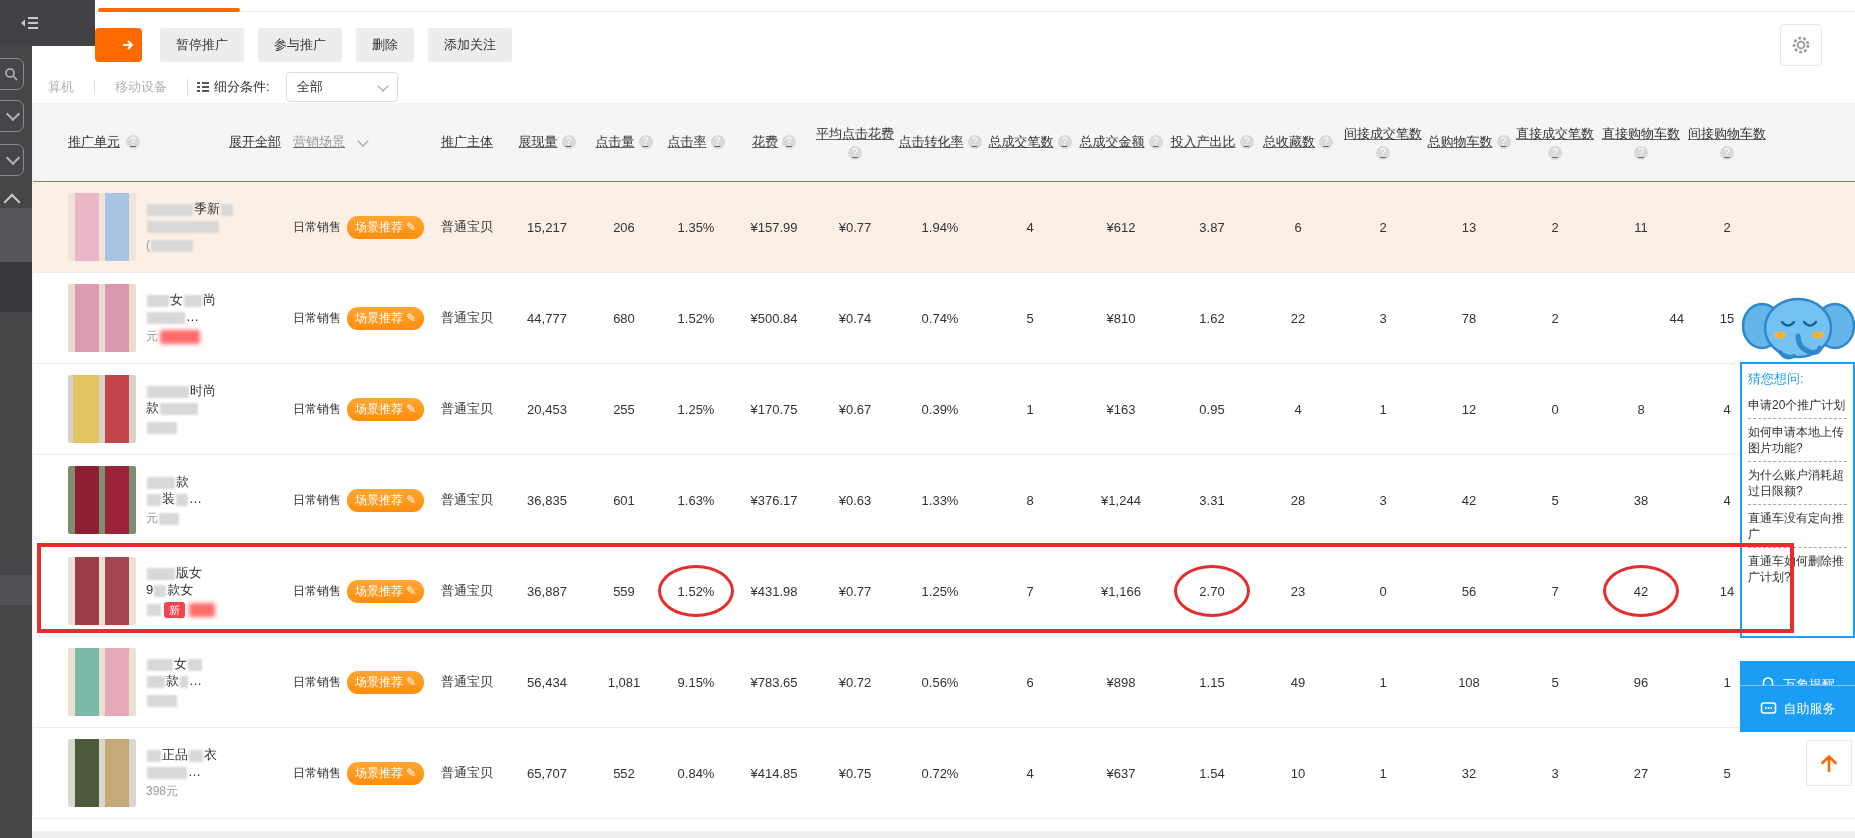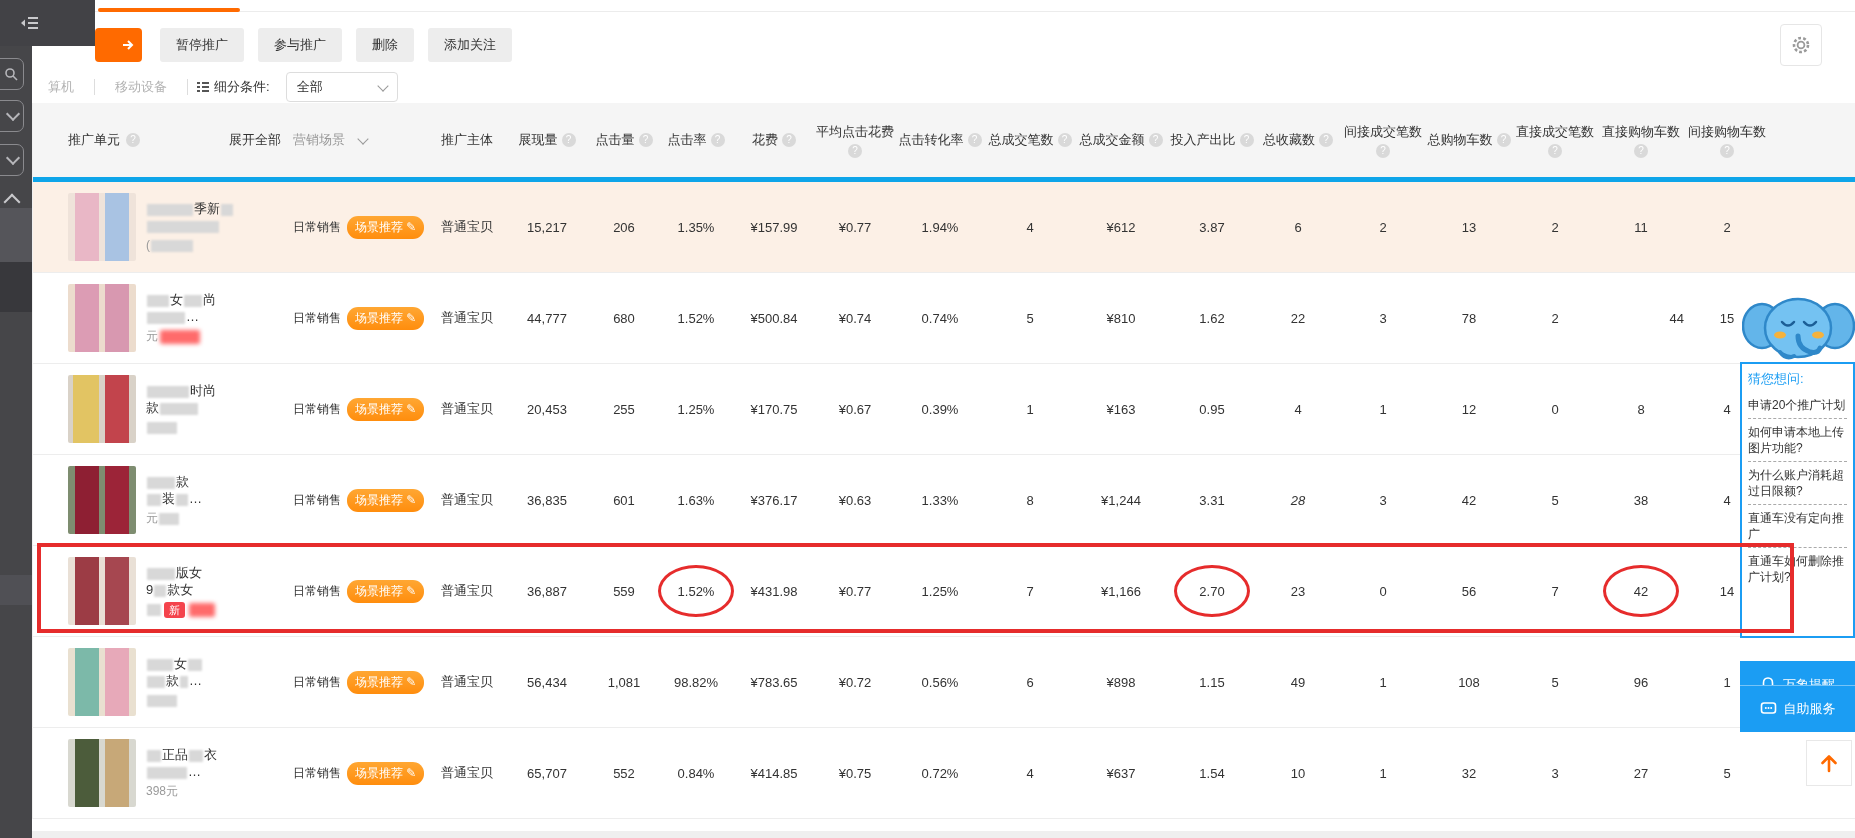--- a/index.html
+++ b/index.html
@@ -33,21 +33,21 @@
   .filter-row{position:absolute;left:36px;top:72px;height:30px;display:flex;align-items:center;font-size:13px;}
   .f-tab{color:#b3b3b3;padding:0 12px;cursor:pointer;white-space:nowrap;}
   .f-sep{width:1px;height:16px;background:#ddd;margin:0 8px;}
   .f-label{color:#333;margin:0 6px 0 4px;white-space:nowrap;}
   .dropdown{width:112px;height:30px;border:1px solid #ddd;border-radius:4px;display:flex;align-items:center;
             justify-content:space-between;padding:0 10px;box-sizing:border-box;margin-left:10px;cursor:pointer;background:#fff;}
   .chev-d{width:7px;height:7px;border-right:1.5px solid #999;border-bottom:1.5px solid #999;transform:rotate(45deg);margin-top:-3px;}
   
   .table{position:absolute;left:32px;top:103px;width:1823px;border-left:1px solid #f0f0f0;box-sizing:border-box;}
   .thead{height:79px;background:#f5f5f5;display:flex;color:#666;font-size:13px;
-         border-bottom:5px solid #0ea5e9;box-sizing:border-box;}
+         border-bottom:1px solid #0ea5e9;box-sizing:border-box;text-decoration:underline;}
   .trow{height:91px;display:flex;align-items:center;border-bottom:1px solid #ededed;background:#fff;box-sizing:border-box;}
   .trow.hl{background:var(--hl);}
   .cell{flex:0 0 auto;text-align:center;font-size:13px;color:#333;position:relative;}
   .hcell{display:flex;align-items:center;justify-content:center;gap:4px;}
   .hcell.wrap{flex-direction:column;gap:3px;}
   .q{width:14px;height:14px;border-radius:50%;background:#d9d9d9;color:#fff;font-size:10px;line-height:14px;
      text-align:center;flex:0 0 14px;cursor:pointer;}
   .hd-product{width:260px;padding-left:35px;box-sizing:border-box;display:flex;align-items:center;gap:6px;}
   .expand{margin-left:auto;padding-right:12px;color:#333;cursor:pointer;white-space:nowrap;}
   .hd-scene{width:135px;color:#999;display:flex;align-items:center;gap:14px;cursor:pointer;}
@@ -336,21 +336,21 @@
           <div class="cell" style="width: 78px;">普通宝贝</div>
           <div class="cell" style="width: 82px;">36,835</div>
           <div class="cell" style="width: 72px;">601</div>
           <div class="cell" style="width: 72px;">1.63%</div>
           <div class="cell" style="width: 84px;">¥376.17</div>
           <div class="cell" style="width: 78px;">¥0.63</div>
           <div class="cell" style="width: 92px;">1.33%</div>
           <div class="cell" style="width: 88px;">8</div>
           <div class="cell" style="width: 94px;">¥1,244</div>
           <div class="cell" style="width: 88px;">3.31</div>
-          <div class="cell" style="width: 84px; font-style: italic;">28</div>
+          <div class="cell" style="width: 84px;">28</div>
           <div class="cell" style="width: 86px;">3</div>
           <div class="cell" style="width: 86px;">42</div>
           <div class="cell" style="width: 86px;">5</div>
           <div class="cell" style="width: 86px;">38</div>
           <div class="cell" style="width: 86px;">4</div>
         </div>
         <div class="trow">
           <div class="cell cell-product">
             <div class="pimg img-4" title="maroon-coat"></div>
             <div class="ptitle">
@@ -389,21 +389,21 @@
               <div class="price"><span class="blur" style="width: 30px;"></span></div>
             </div>
           </div>
           <div class="cell cell-scene">
             <span>日常销售</span>
             <span class="badge-scene">场景推荐 ✎</span>
           </div>
           <div class="cell" style="width: 78px;">普通宝贝</div>
           <div class="cell" style="width: 82px;">56,434</div>
           <div class="cell" style="width: 72px;">1,081</div>
-          <div class="cell" style="width: 72px;">98.82%</div>
+          <div class="cell" style="width: 72px;">9.15%</div>
           <div class="cell" style="width: 84px;">¥783.65</div>
           <div class="cell" style="width: 78px;">¥0.72</div>
           <div class="cell" style="width: 92px;">0.56%</div>
           <div class="cell" style="width: 88px;">6</div>
           <div class="cell" style="width: 94px;">¥898</div>
           <div class="cell" style="width: 88px;">1.15</div>
           <div class="cell" style="width: 84px;">49</div>
           <div class="cell" style="width: 86px;">1</div>
           <div class="cell" style="width: 86px;">108</div>
           <div class="cell" style="width: 86px;">5</div>

